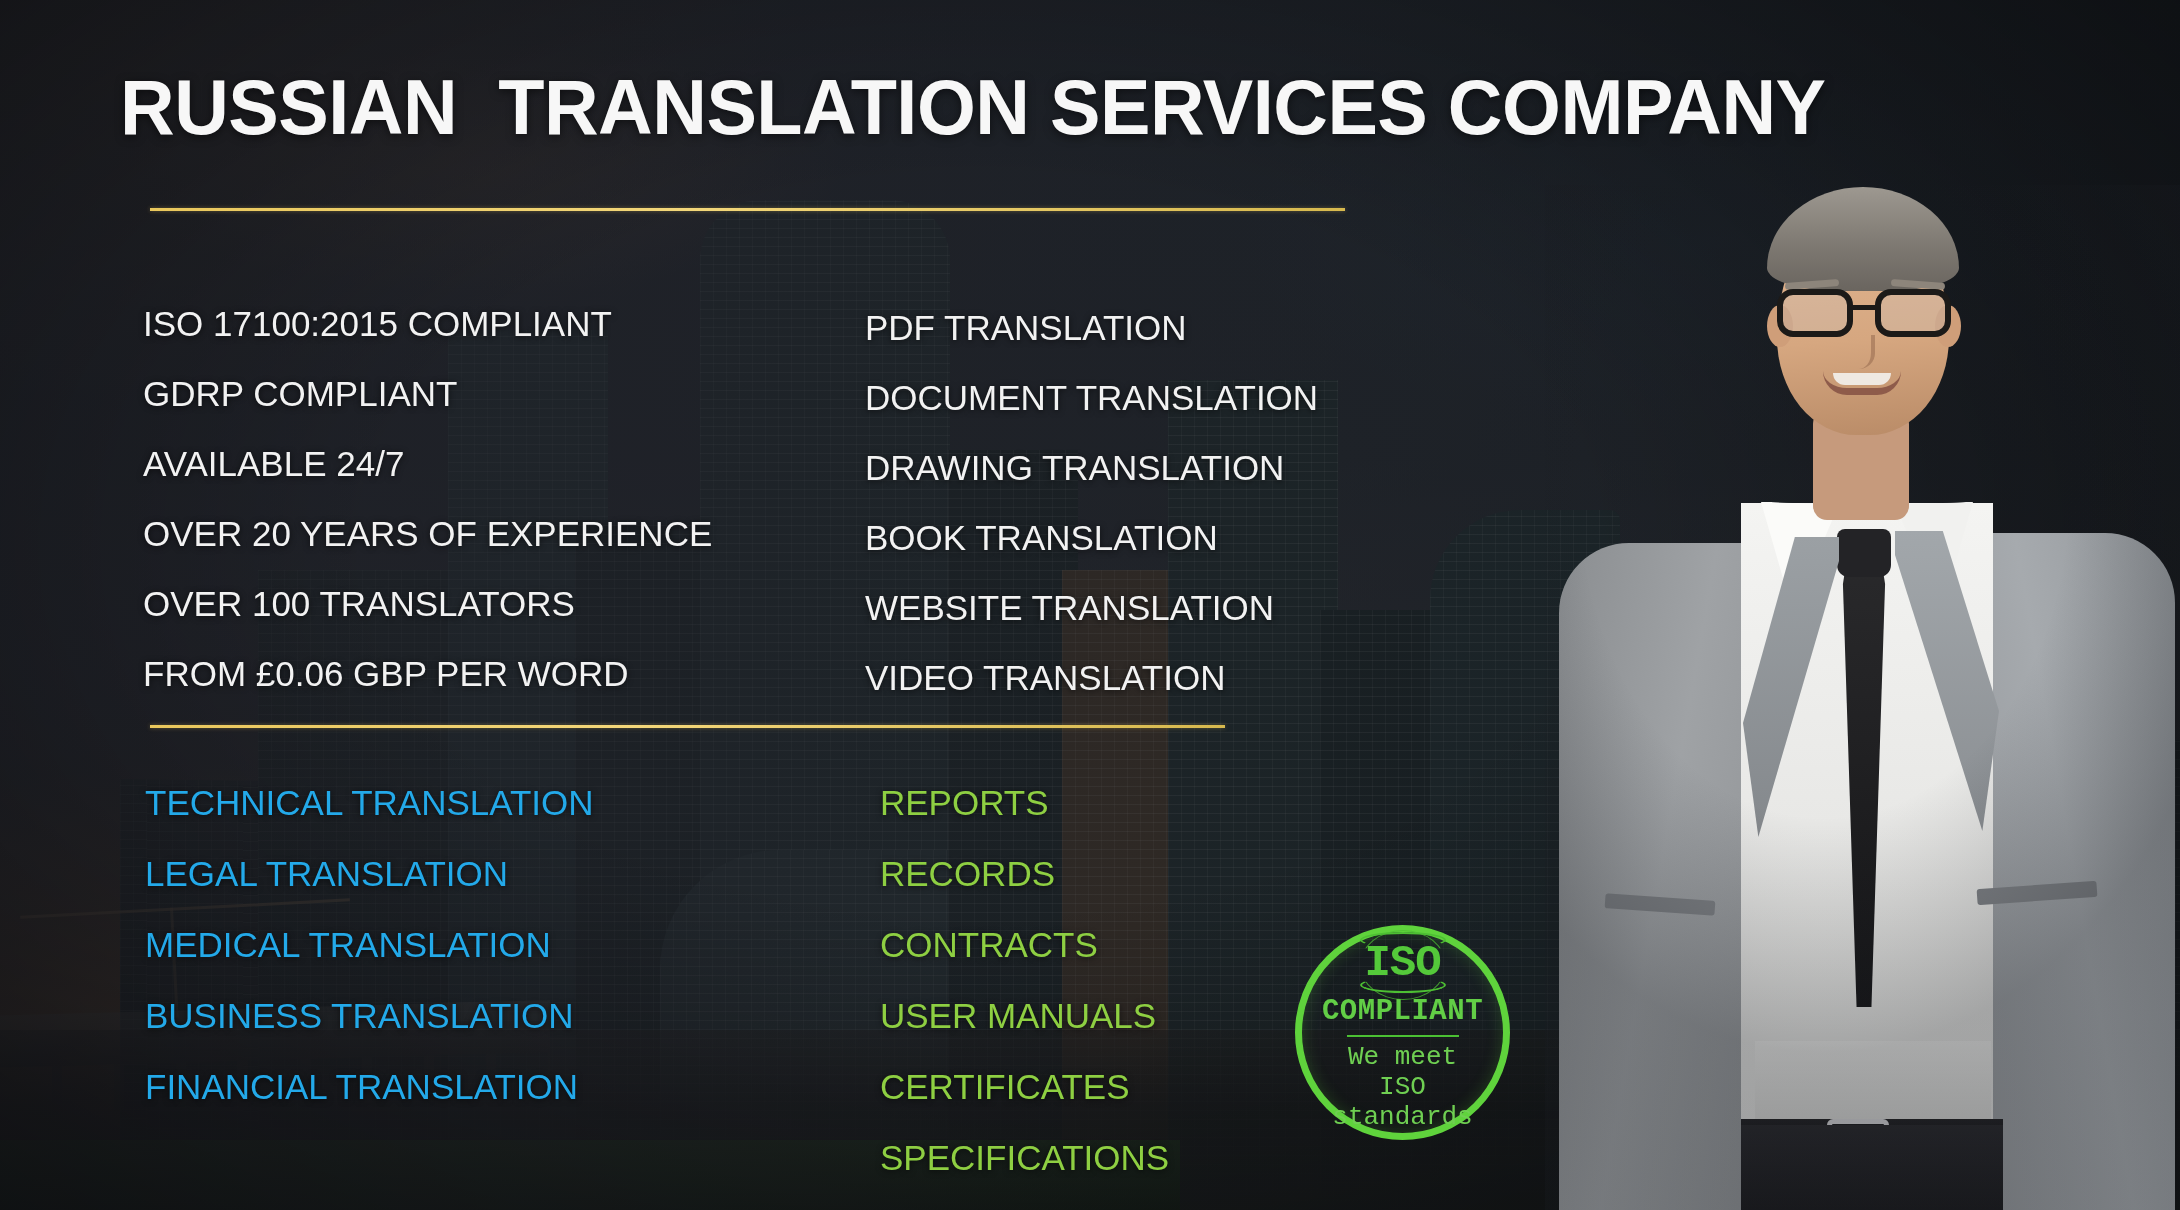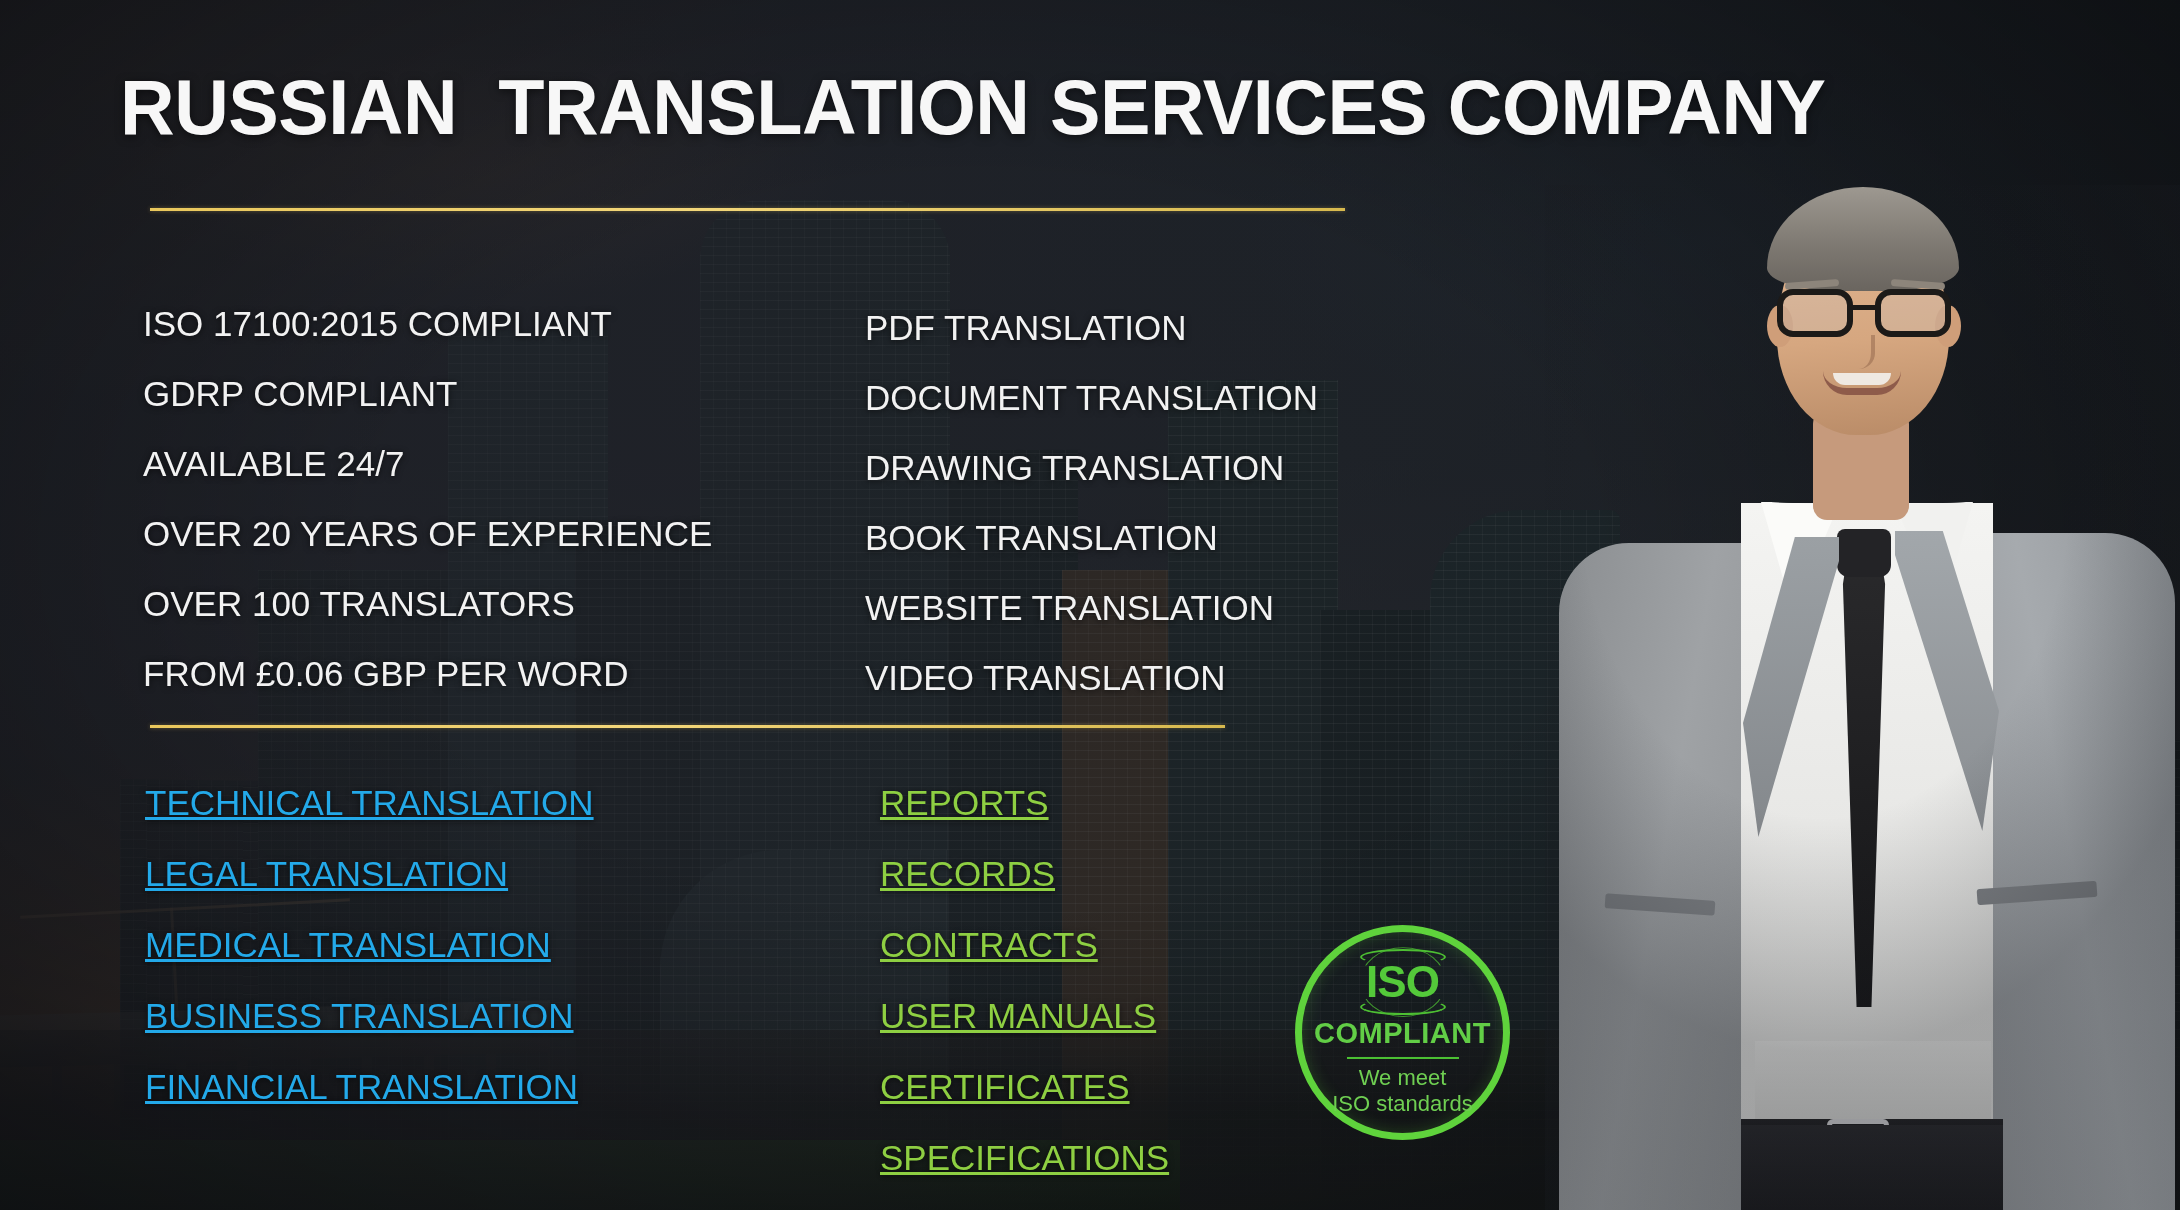--- a/index.html
+++ b/index.html
@@ -102,30 +102,31 @@
     line-height:1;margin-bottom:0;
     text-shadow:0 1px 6px rgba(0,0,0,.65);
   }
 
   .feat-left{left:143px;top:288px;}
   .feat-right{left:865px;top:292px;}
   .feat-left .row, .feat-right .row{height:70px;display:flex;align-items:center;}
 
   .svc-left{left:145px;top:767px;}
   .svc-right{left:880px;top:767px;}
-  .svc-left .row,.svc-right .row{height:71px;display:flex;align-items:center;text-decoration:underline;}
+  .svc-left .row,.svc-right .row{height:71px;display:flex;align-items:center;}
   .svc-left .row{color:#23A9E9;}
   .svc-right .row{color:#8ECF42;}
 
   
   .iso{
     position:absolute;left:1295px;top:925px;width:215px;height:215px;
     border-radius:50%;border:7px solid #5FD33C;
     display:flex;flex-direction:column;align-items:center;justify-content:center;
     box-shadow:0 0 16px rgba(95,211,60,.22) inset;
+    font-family:Liberation Mono, monospace;
   }
   .iso .globe{position:relative;width:108px;height:62px;display:flex;align-items:center;justify-content:center;margin-top:2px;}
   .iso .arc{
     position:absolute;left:50%;transform:translateX(-50%);
     width:86px;height:16px;border:2px solid #4DBF33;border-radius:50%;
     border-bottom-color:transparent;
   }
   .iso .arc.t{top:-2px;}
   .iso .arc.b{bottom:-2px;transform:translateX(-50%) rotate(180deg);}
   .iso .meridian{
@@ -133,21 +134,21 @@
     width:86px;height:70px;border-radius:50%;
     border:1px solid rgba(77,191,51,.75);
     clip-path:polygon(0 0,100% 0,100% 26%,0 26%,0 74%,100% 74%,100% 100%,0 100%);
   }
   .iso .iso-word{
     position:relative;z-index:2;font-size:44px;font-weight:bold;color:#54C93A;
     letter-spacing:-1px;line-height:1;
   }
   .iso .compliant{font-size:29px;font-weight:bold;color:#62CE46;letter-spacing:.5px;margin-top:4px;}
   .iso .divider{width:112px;height:2px;background:#4BC033;margin:7px 0 6px;}
-  .iso .sub{font-size:22px;color:#6FCF52;line-height:1.15;text-align:center;}
+  .iso .sub{font-size:26px;color:#6FCF52;line-height:1.15;text-align:center;}
 
   
   .gdpr{
     position:absolute;left:1570px;top:955px;width:228px;height:228px;
     border-radius:50%;background:#2B3483;
   }
   .gdpr .stars{position:absolute;inset:0;}
   .gdpr .word{
     position:absolute;left:0;right:0;top:50%;transform:translateY(-50%);
     text-align:center;font-size:48px;font-weight:bold;color:#FFFFFF;letter-spacing:-1px;

